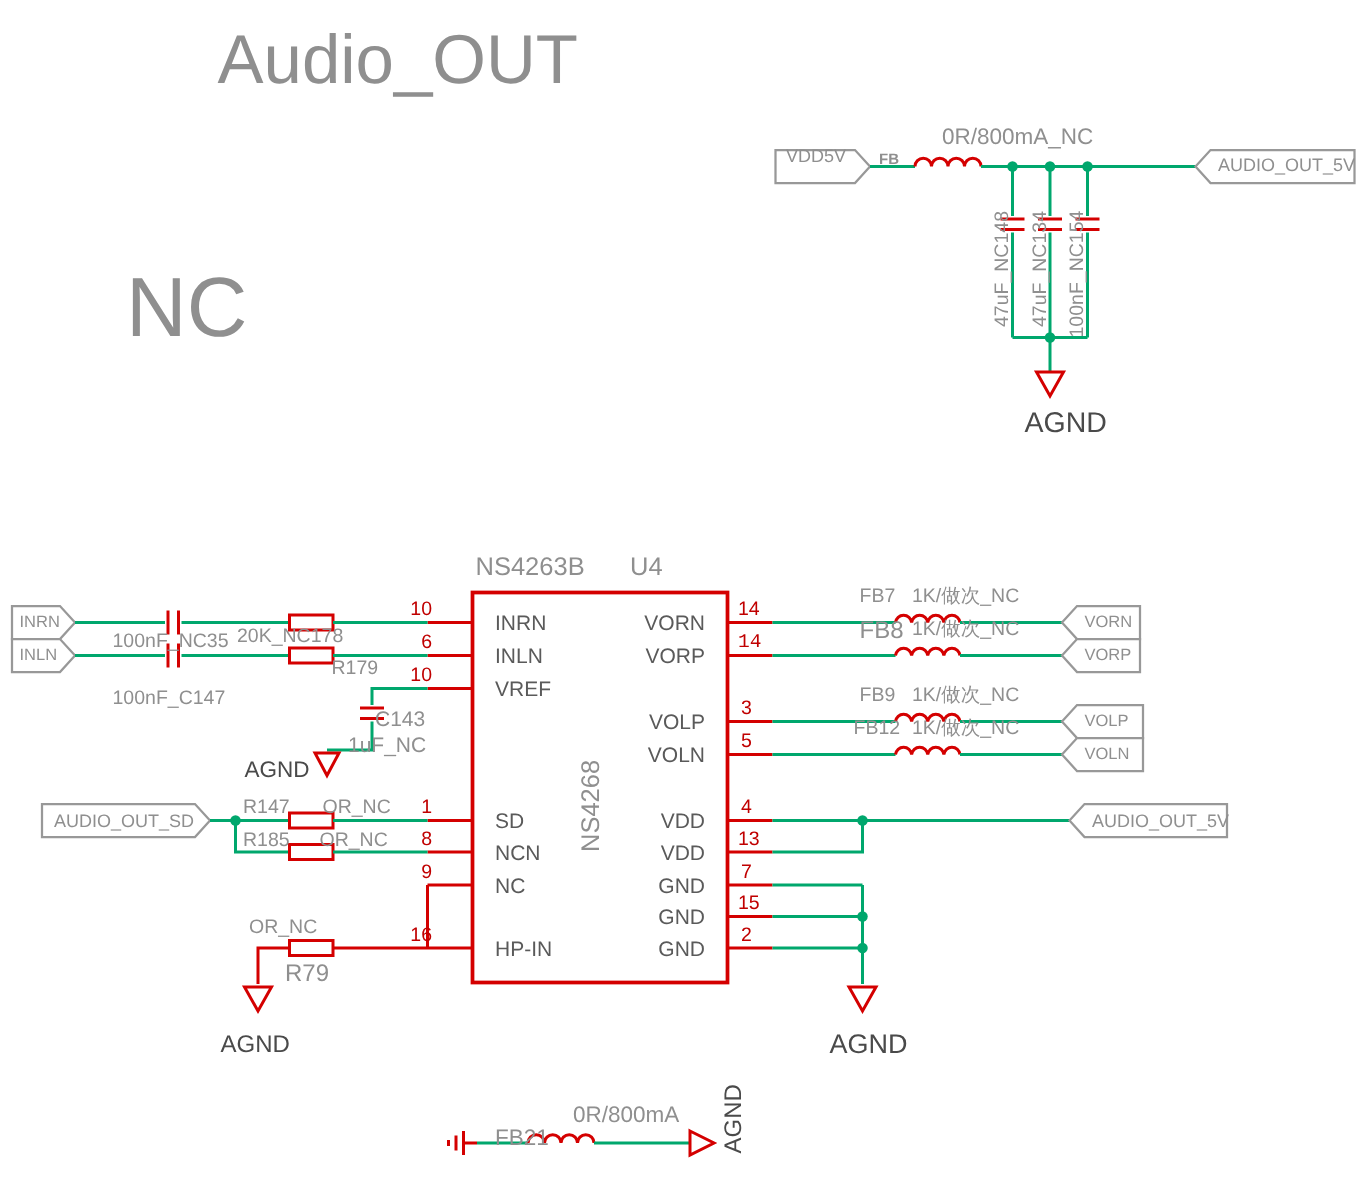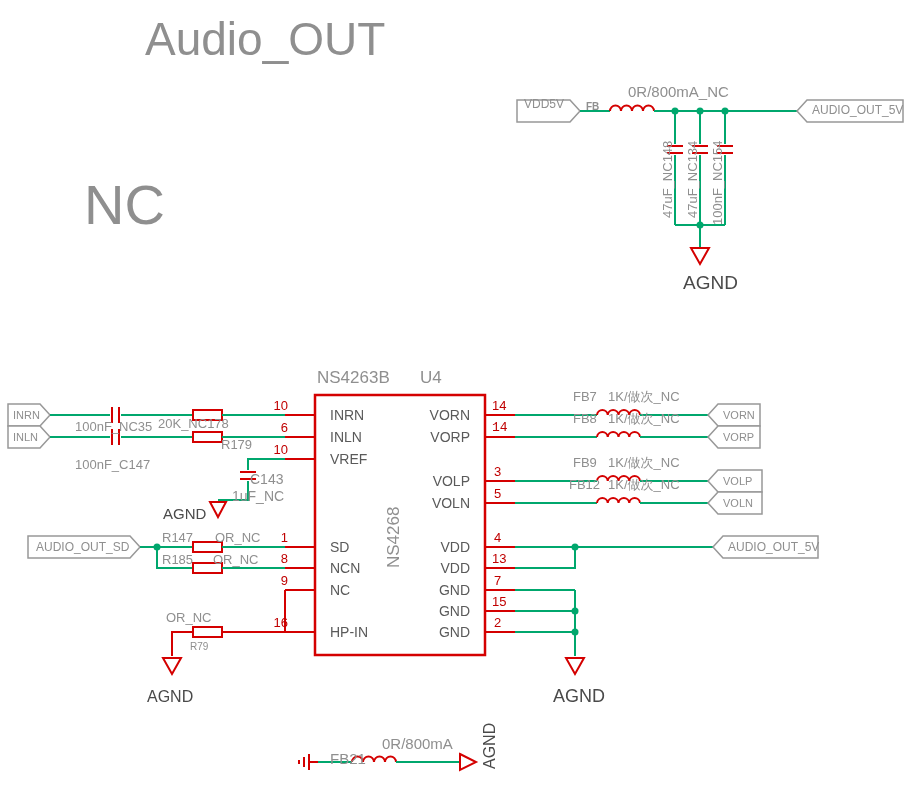--- a/index.html
+++ b/index.html
@@ -232,26 +232,26 @@
   <div class="lbl" style="left:232px;top:489px;font-size:14px;">1uF_NC</div>
   <div class="lbl dk" style="left:163px;top:506px;font-size:15px;">AGND</div>
 
   <div class="lbl" style="left:36px;top:541px;font-size:12px;">AUDIO_OUT_SD</div>
   <div class="lbl" style="left:162px;top:531px;font-size:13px;">R147</div>
   <div class="lbl" style="left:215px;top:531px;font-size:13px;">OR_NC</div>
   <div class="lbl" style="left:162px;top:553px;font-size:13px;">R185</div>
   <div class="lbl" style="left:213px;top:553px;font-size:13px;">OR_NC</div>
 
   <div class="lbl" style="left:166px;top:611px;font-size:13px;">OR_NC</div>
-  <div class="lbl" style="left:190px;top:641px;font-size:10px;">R79</div>
+  <div class="lbl" style="left:190px;top:641px;font-size:16px;">R79</div>
   <div class="lbl dk" style="left:147px;top:688px;font-size:16px;">AGND</div>
 
   <div class="lbl" style="left:573px;top:390px;font-size:13px;">FB7</div>
   <div class="lbl" style="left:608px;top:390px;font-size:13px;">1K/做次_NC</div>
-  <div class="lbl" style="left:573px;top:412px;font-size:13px;">FB8</div>
+  <div class="lbl" style="left:573px;top:412px;font-size:16px;">FB8</div>
   <div class="lbl" style="left:608px;top:412px;font-size:13px;">1K/做次_NC</div>
   <div class="lbl" style="left:573px;top:456px;font-size:13px;">FB9</div>
   <div class="lbl" style="left:608px;top:456px;font-size:13px;">1K/做次_NC</div>
   <div class="lbl" style="left:569px;top:478px;font-size:13px;">FB12</div>
   <div class="lbl" style="left:608px;top:478px;font-size:13px;">1K/做次_NC</div>
   <div class="lbl" style="left:723px;top:409px;font-size:11px;">VORN</div>
   <div class="lbl" style="left:723px;top:431px;font-size:11px;">VORP</div>
   <div class="lbl" style="left:723px;top:475px;font-size:11px;">VOLP</div>
   <div class="lbl" style="left:723px;top:497px;font-size:11px;">VOLN</div>
   <div class="lbl" style="left:728px;top:541px;font-size:12px;">AUDIO_OUT_5V</div>

